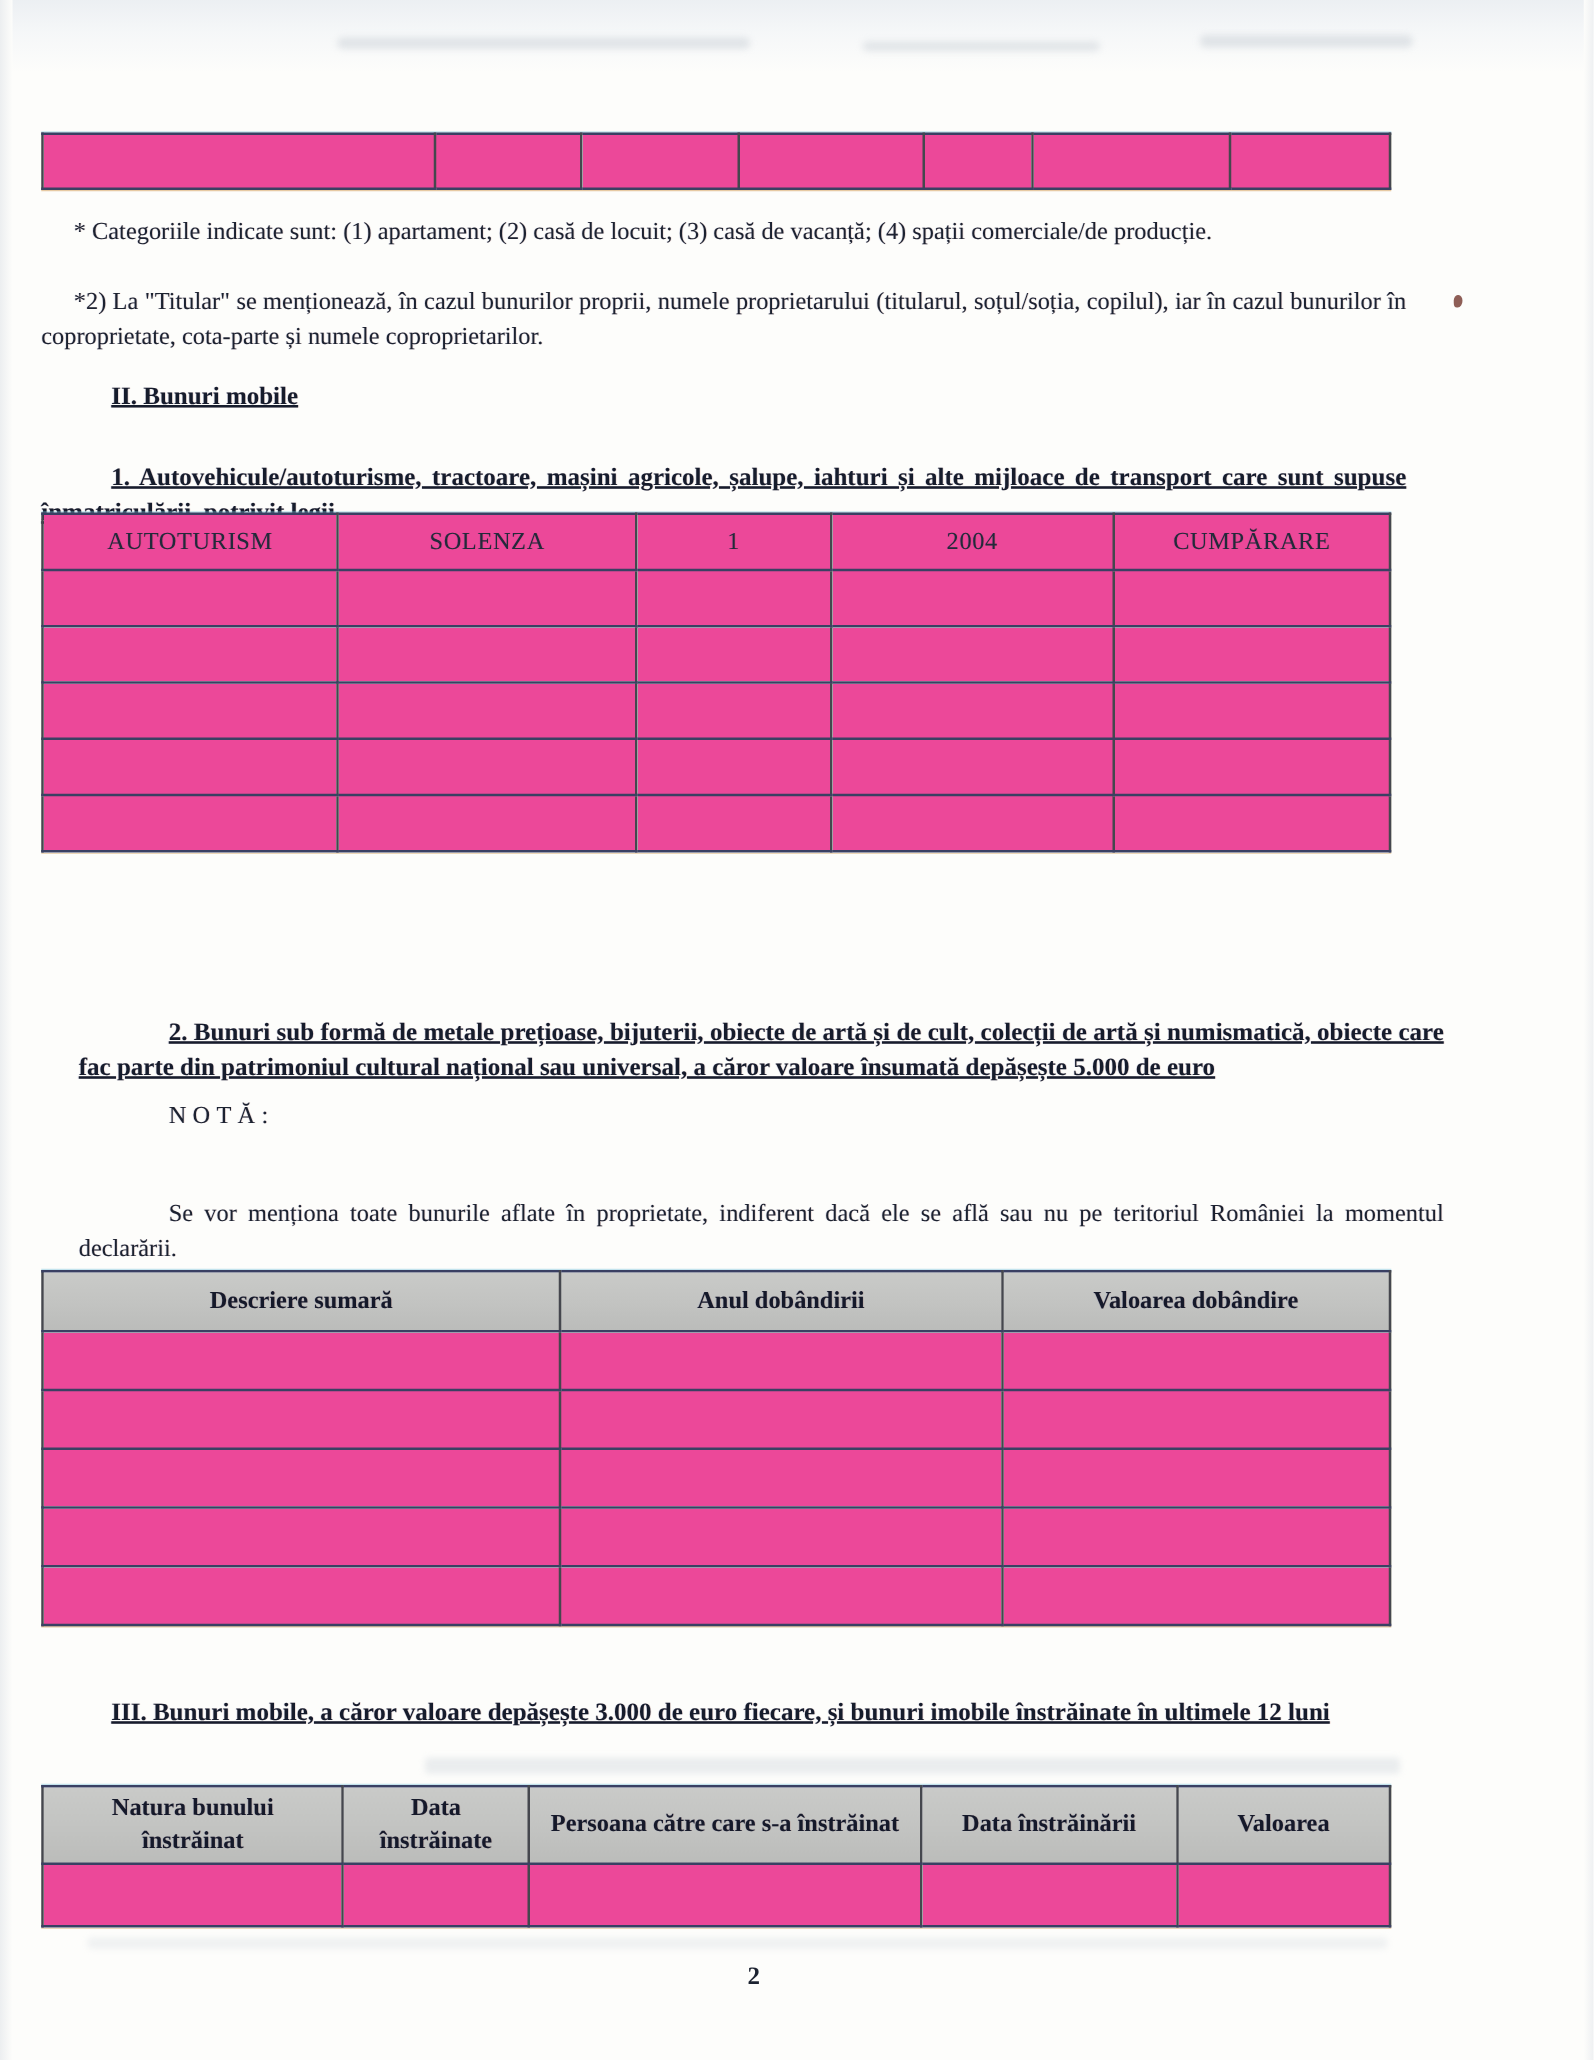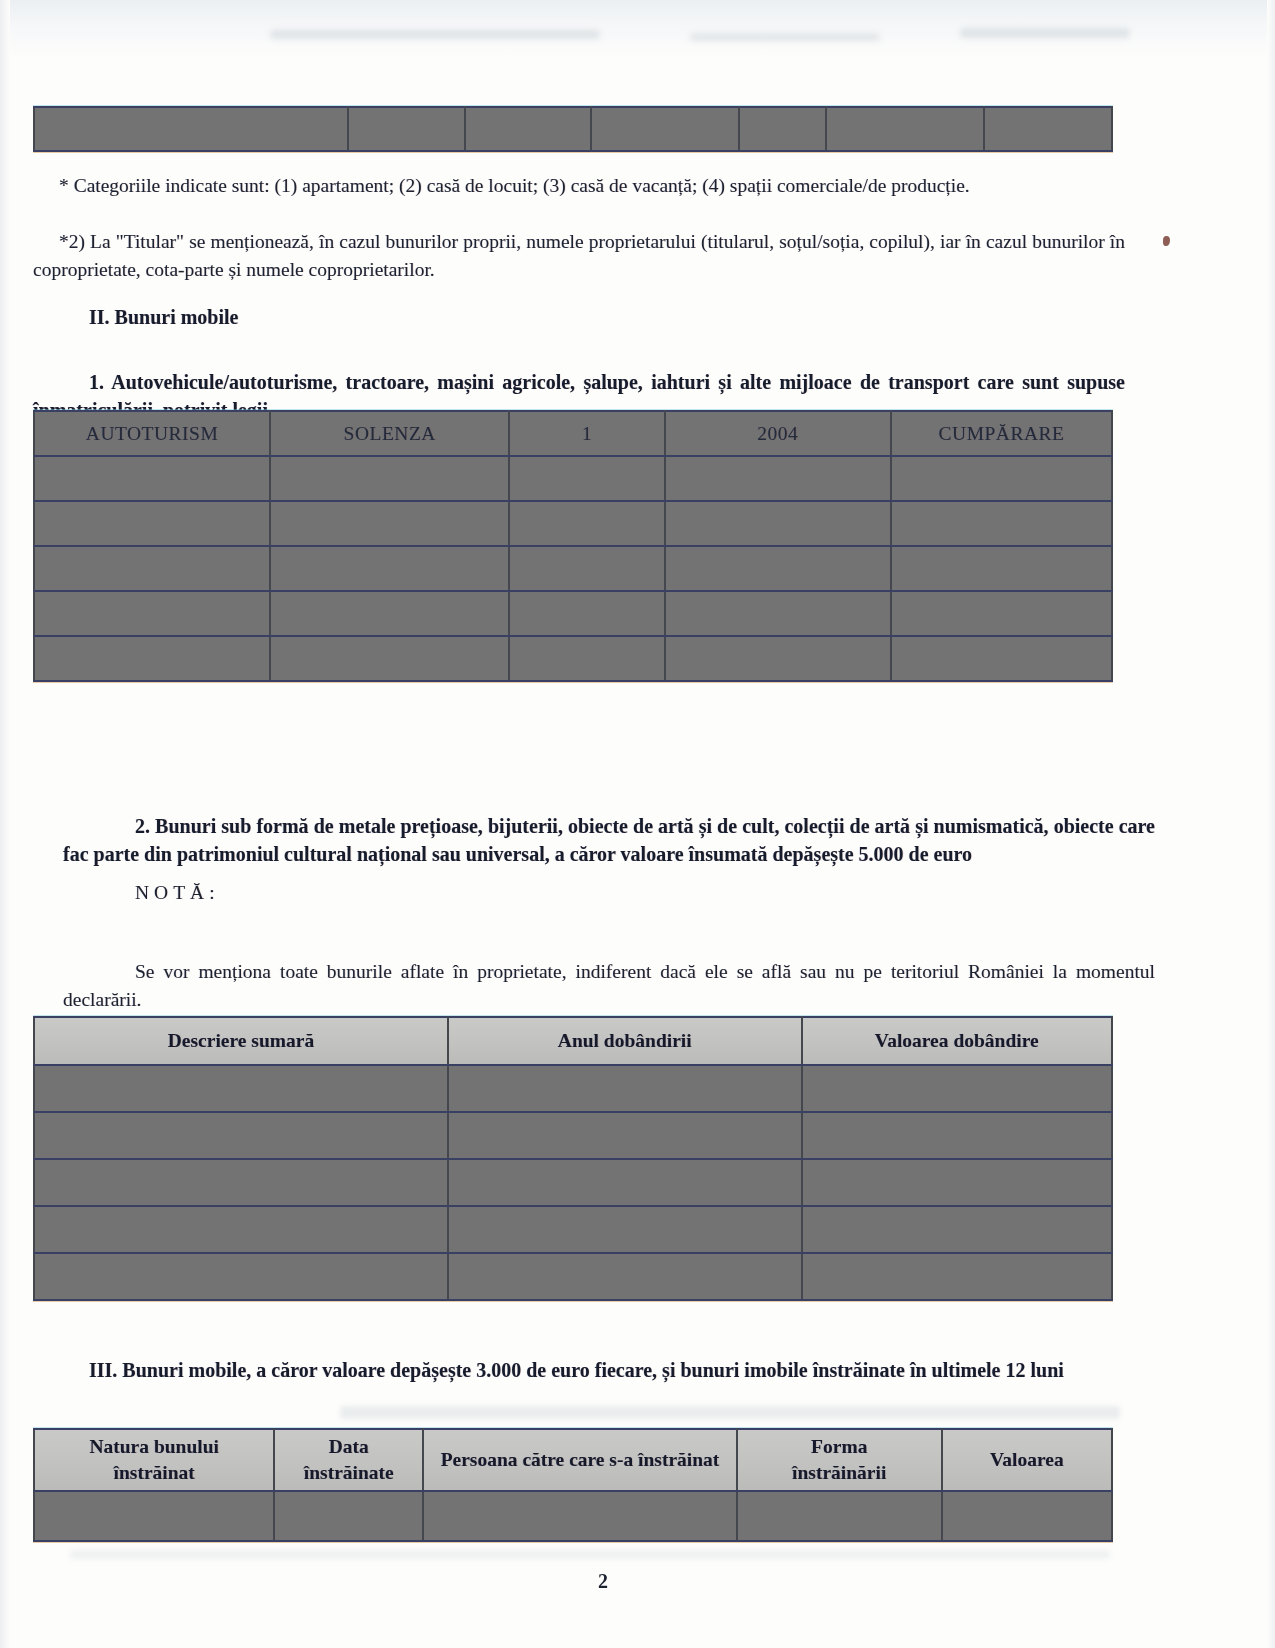--- a/index.html
+++ b/index.html
@@ -26,21 +26,21 @@
   .speck { position:absolute; top:236px; left:1163px; width:7px; height:10px;
            background:#7a4238; border-radius:50% 50% 60% 40%; opacity:.85; }
   .edge-l { position:absolute; top:0; left:0; width:10px; height:100%;
             background:linear-gradient(90deg,#eceef0,#fdfdfb); }
   .edge-r { position:absolute; top:0; right:0; width:8px; height:100%;
             background:linear-gradient(270deg,#eef0f2,#fdfdfb); }
   
   .tx { position:absolute; left:33px; width:1092px; text-align:justify;
         font-size:19.5px; line-height:28px;
         text-shadow:0.6px 0 rgba(150,45,30,.16), -0.6px 0 rgba(45,60,150,.16); }
-  .bold { font-weight:bold; font-size:20px; color:#161c2c; }
+  .bold { font-weight:bold; font-size:20px; color:#161c2c;text-decoration:underline; }
   .ind-s { text-indent:56px; }
   .ind-m { text-indent:72px;margin-left:30px; }
   .ind-f { text-indent:26px; }
   .nota-label { letter-spacing:5px; }
   .pagenum { position:absolute; top:1570px; left:33px; width:1140px;
              text-align:center; font-size:20px; font-weight:bold; }
   
   .tblwrap { position:absolute; left:33px; width:1080px;
              box-shadow:0 1px 0 rgba(205,140,55,.45), 0 -1px 0 rgba(125,195,220,.45); }
   table { border-collapse:collapse; width:100%; table-layout:fixed; }
@@ -48,21 +48,21 @@
     border:2px solid #45474e;
     border-top-color:#3a4063; border-bottom-color:#3a4063;
     text-align:center; vertical-align:middle;
     font-size:19.5px; overflow:hidden;
     text-shadow:0.6px 0 rgba(150,45,30,.14), -0.6px 0 rgba(45,60,150,.14);
   }
   th {
     background:linear-gradient(180deg,#c9cac8 0%,#c2c3c1 55%,#bbbcba 100%);
     font-weight:bold; color:#15192a; padding:4px 12px; line-height:26px;
   }
-  td { background:#737373; letter-spacing:.5px; color:#232a3a; }
+  td { background:#ec4899; letter-spacing:.5px; color:#232a3a; }
   .t-carry tr   { height:44px; }
   .t-veh  .hrow { height:53px; }
   .t-veh  tr    { height:45px; }
   .t-val  .hrow { height:48px; }
   .t-val  tr    { height:47px; }
   .t-ali  .hrow { height:58px; }
   .t-ali  tr    { height:50px;padding-left:24px; }
   .pad-wide { padding:4px 30px; }
 </style>
 </head>
@@ -223,21 +223,21 @@
           <col style="width:13.8%">
           <col style="width:29.1%">
         <col style="width:19.0%">
           <col style="width:15.8%">
       </colgroup>
       <tbody>
           <tr class="hrow">
         <th>Natura bunului înstrăinat</th>
         <th>Data înstrăinate</th>
         <th>Persoana către care s-a înstrăinat</th>
-        <th class="pad-wide">Forma înstrăinării</th>
+        <th class="pad-wide">Data înstrăinării</th>
         <th>Valoarea</th>
       </tr>
       <tr>
         <td></td>
             <td></td>
             <td></td>
             <td></td>
             <td></td>
       </tr>
     </tbody>

